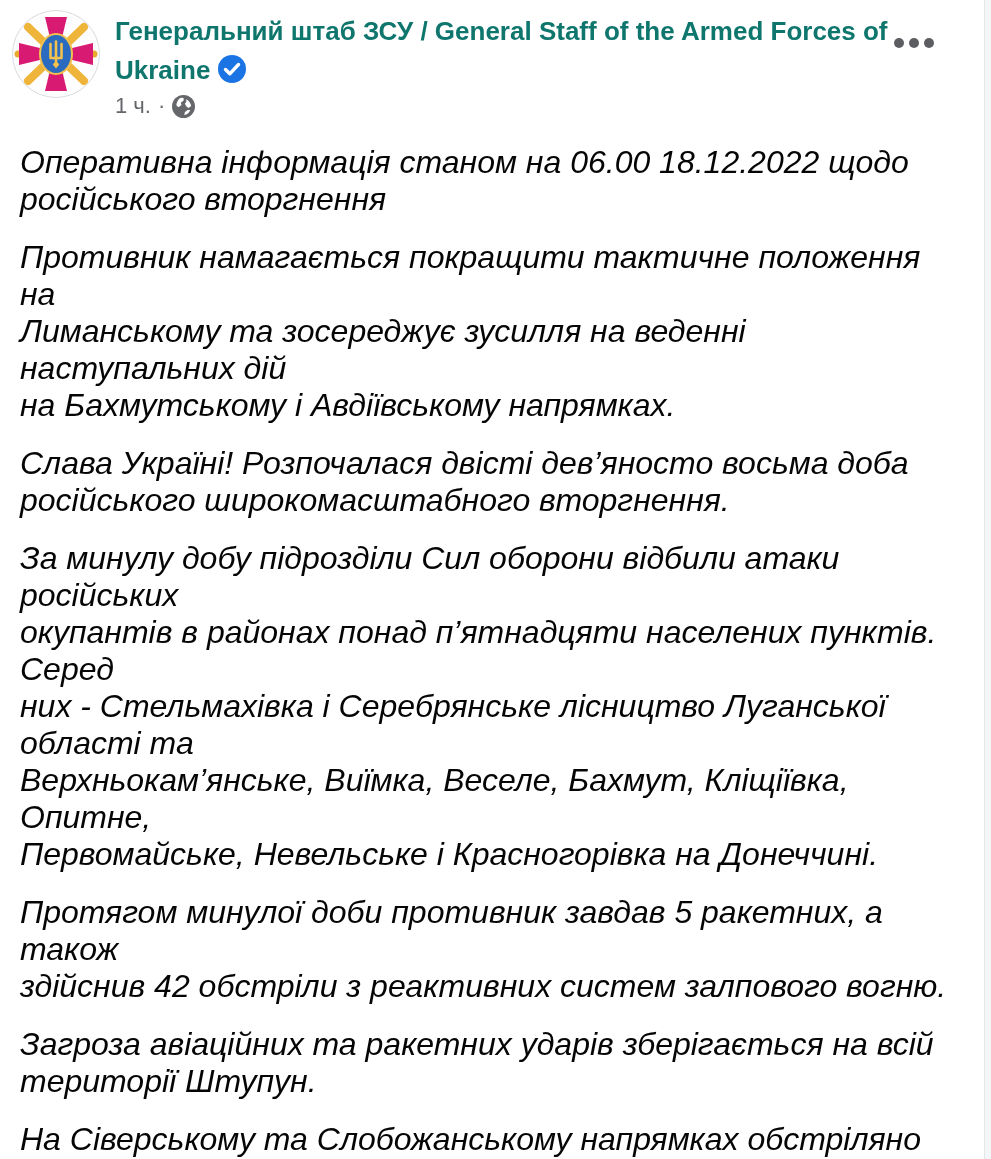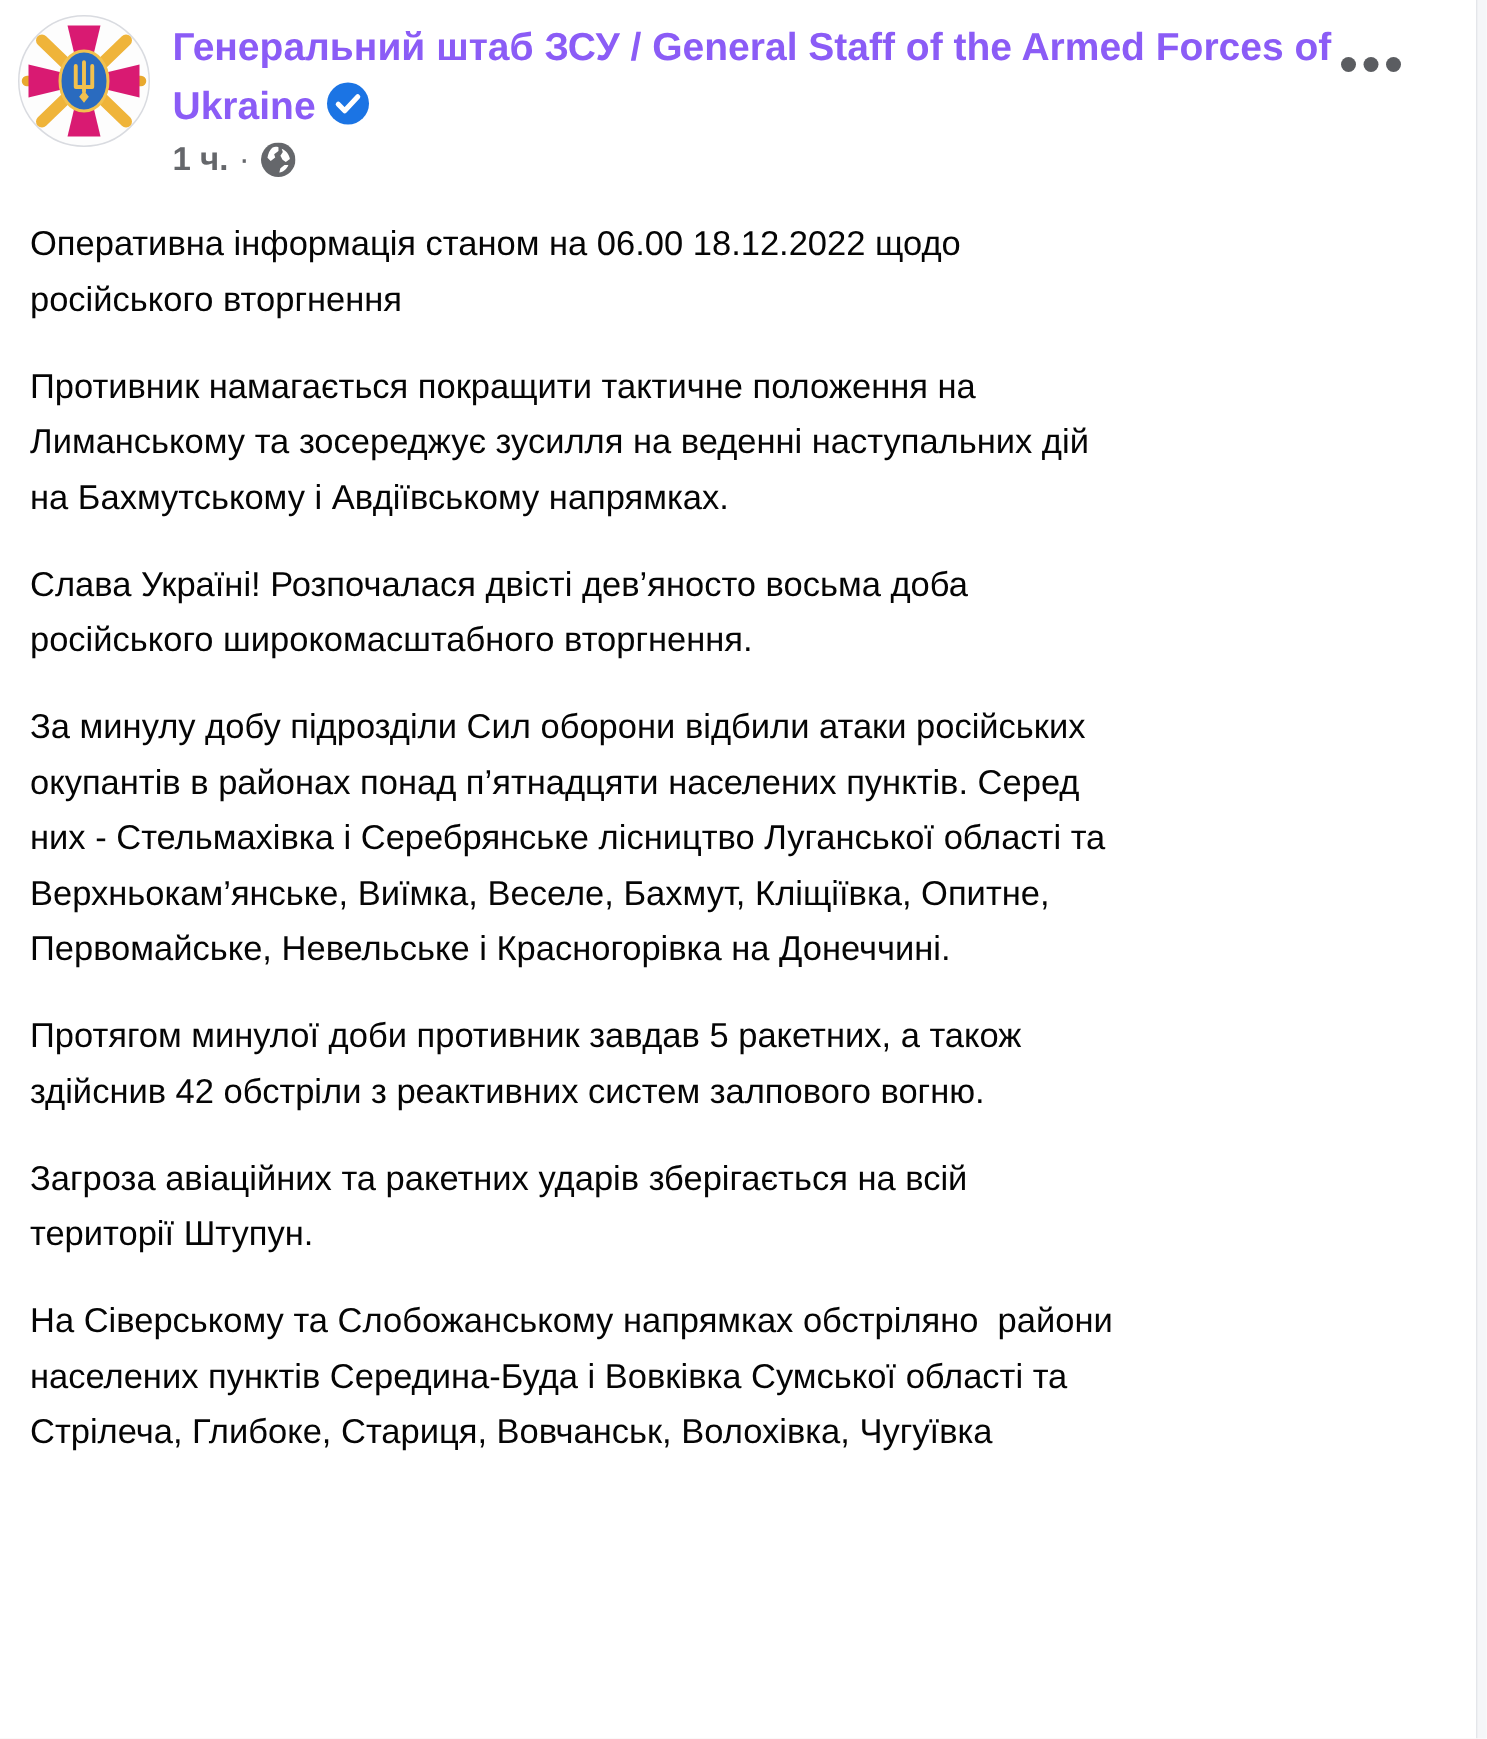--- a/index.html
+++ b/index.html
@@ -36,38 +36,38 @@
   .header-info {
     margin-left: 15px;
     padding-top: 2px;
     min-width: 0;
   }
   .page-name {
     max-width: 780px;
     font-size: 26px;
     font-weight: bold;
     line-height: 39px;
-    color: #8b5cf6;
+    color: #0f766e;
     cursor: pointer;
   }
   .verified-badge {
     display: inline-block;
     margin-left: 7px;
     vertical-align: -5px;
     line-height: 0;
   }
   .meta {
     display: flex;
     align-items: center;
     gap: 7px;
     margin-top: 3px;
     font-size: 22px;
     color: #65676B;
   }
-  .meta .timestamp { cursor: pointer; font-weight: bold; }
+  .meta .timestamp { cursor: pointer; }
   .globe-icon { display: inline-block; line-height: 0; }
   .more-btn {
     position: absolute;
     top: 28px;
     right: 44px;
     display: flex;
     gap: 5px;
     padding: 10px 6px;
     border-radius: 18px;
     cursor: pointer;
@@ -77,24 +77,25 @@
     height: 10px;
     border-radius: 50%;
     background: #5b5d61;
   }
   
   .post-body {
     padding: 25px 20px 0 20px;
   }
   .post-body p {
     margin: 0 0 21px 0;
-    font-size: 23px;
+    font-size: 32px;
     line-height: 37px;
     color: #050505;
     white-space: pre-wrap;
+    font-style: italic;
   }
   .post-body p:last-child { margin-bottom: 0; }
   a.post-link {
     color: #3B78E0;
     text-decoration: none;
     cursor: pointer;
   }
 </style>
 </head>
 <body>

